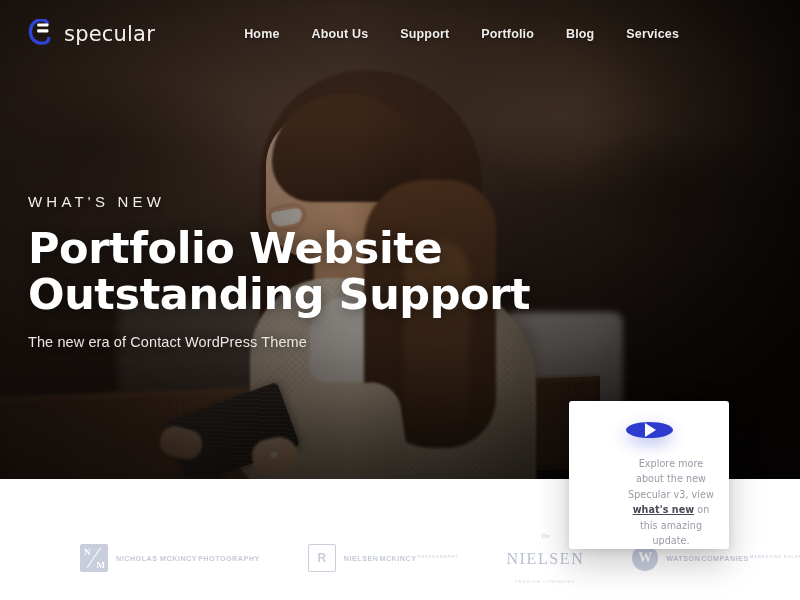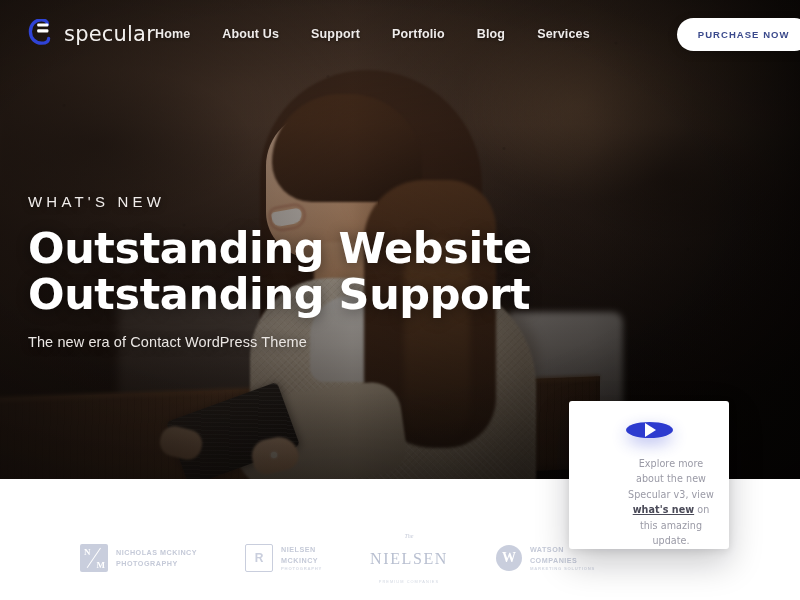--- a/index.html
+++ b/index.html
@@ -205,21 +205,21 @@
       linear-gradient(180deg,rgba(25,17,12,.55) 0%,rgba(25,17,12,.10) 26%,rgba(8,5,4,.30) 72%,rgba(6,4,3,.60) 100%);
   }
   .hero-vignette{
     position:absolute;inset:0;
     background:radial-gradient(118% 105% at 42% 42%, rgba(0,0,0,0) 38%, rgba(0,0,0,.45) 78%, rgba(0,0,0,.72) 100%);
   }
 
   
   .navbar{
     position:absolute;left:0;top:0;width:692px;height:68px;
-    display:flex;align-items:center;z-index:20;
+    display:flex;align-items:center;z-index:20;justify-content:center;
   }
   .brand{display:flex;align-items:center;gap:9px;margin-left:28px;cursor:pointer;}
   .brand-mark{position:relative;width:27px;height:30px;flex:none;}
   .brand-name{
     color:#f2f0ee;font-size:21px;letter-spacing:.2px;font-weight:400;
     font-family:"DejaVu Sans","Liberation Sans",sans-serif;
   }
   .nav-links{
     display:flex;align-items:center;gap:6px;
     margin-left:auto;margin-right:0;
@@ -302,21 +302,21 @@
   }
   .mark-box.outline{background:transparent;border:1.6px solid #c9cedd;}
   .mark-glyph{color:#ffffff;font-size:12px;font-weight:700;line-height:1;}
   .mark-glyph.blue{color:#c9cedd;}
   .mark-circle{
     width:26px;height:26px;border-radius:50%;background:#c9cedd;flex:none;
     display:flex;align-items:center;justify-content:center;
     color:#ffffff;font-family:"Liberation Serif","DejaVu Serif",serif;
     font-size:14px;font-weight:700;
   }
-  .client-txt{display:flex;flex-direction:column;gap:1px;}
+  .client-txt{display:flex;flex-direction:row;gap:1px;}
   .client-name{
     color:#c5cad8;font-size:7.2px;font-weight:700;letter-spacing:.5px;line-height:1.35;
     white-space:nowrap;
   }
   .client-sub{
     color:#d6dae4;font-size:4.2px;font-weight:600;letter-spacing:.75px;line-height:1.3;
     white-space:nowrap;
   }
   
   .client-serif{display:flex;flex-direction:column;align-items:center;gap:12px;}
@@ -398,27 +398,26 @@
 
       <div class="nav-links">
         <a class="nav-link">Home</a>
         <a class="nav-link">About Us</a>
         <a class="nav-link">Support</a>
         <a class="nav-link">Portfolio</a>
         <a class="nav-link">Blog</a>
         <a class="nav-link">Services</a>
       </div>
 
-      <button class="purchase-btn">PURCHASE NOW</button>
     </nav>
 
     <div class="hero-copy">
       <div class="eyebrow">WHAT'S NEW</div>
       <h1 class="headline">
-        <span>Outstanding Website</span>
+        <span>Portfolio Website</span>
         <span class="l2">Outstanding Support</span>
       </h1>
       <div class="subhead">The new era of Contact WordPress Theme</div>
     </div>
   </section>
 
   <div class="video-card">
     <button class="play-btn">
       <span class="play-tri"></span>
     </button>

